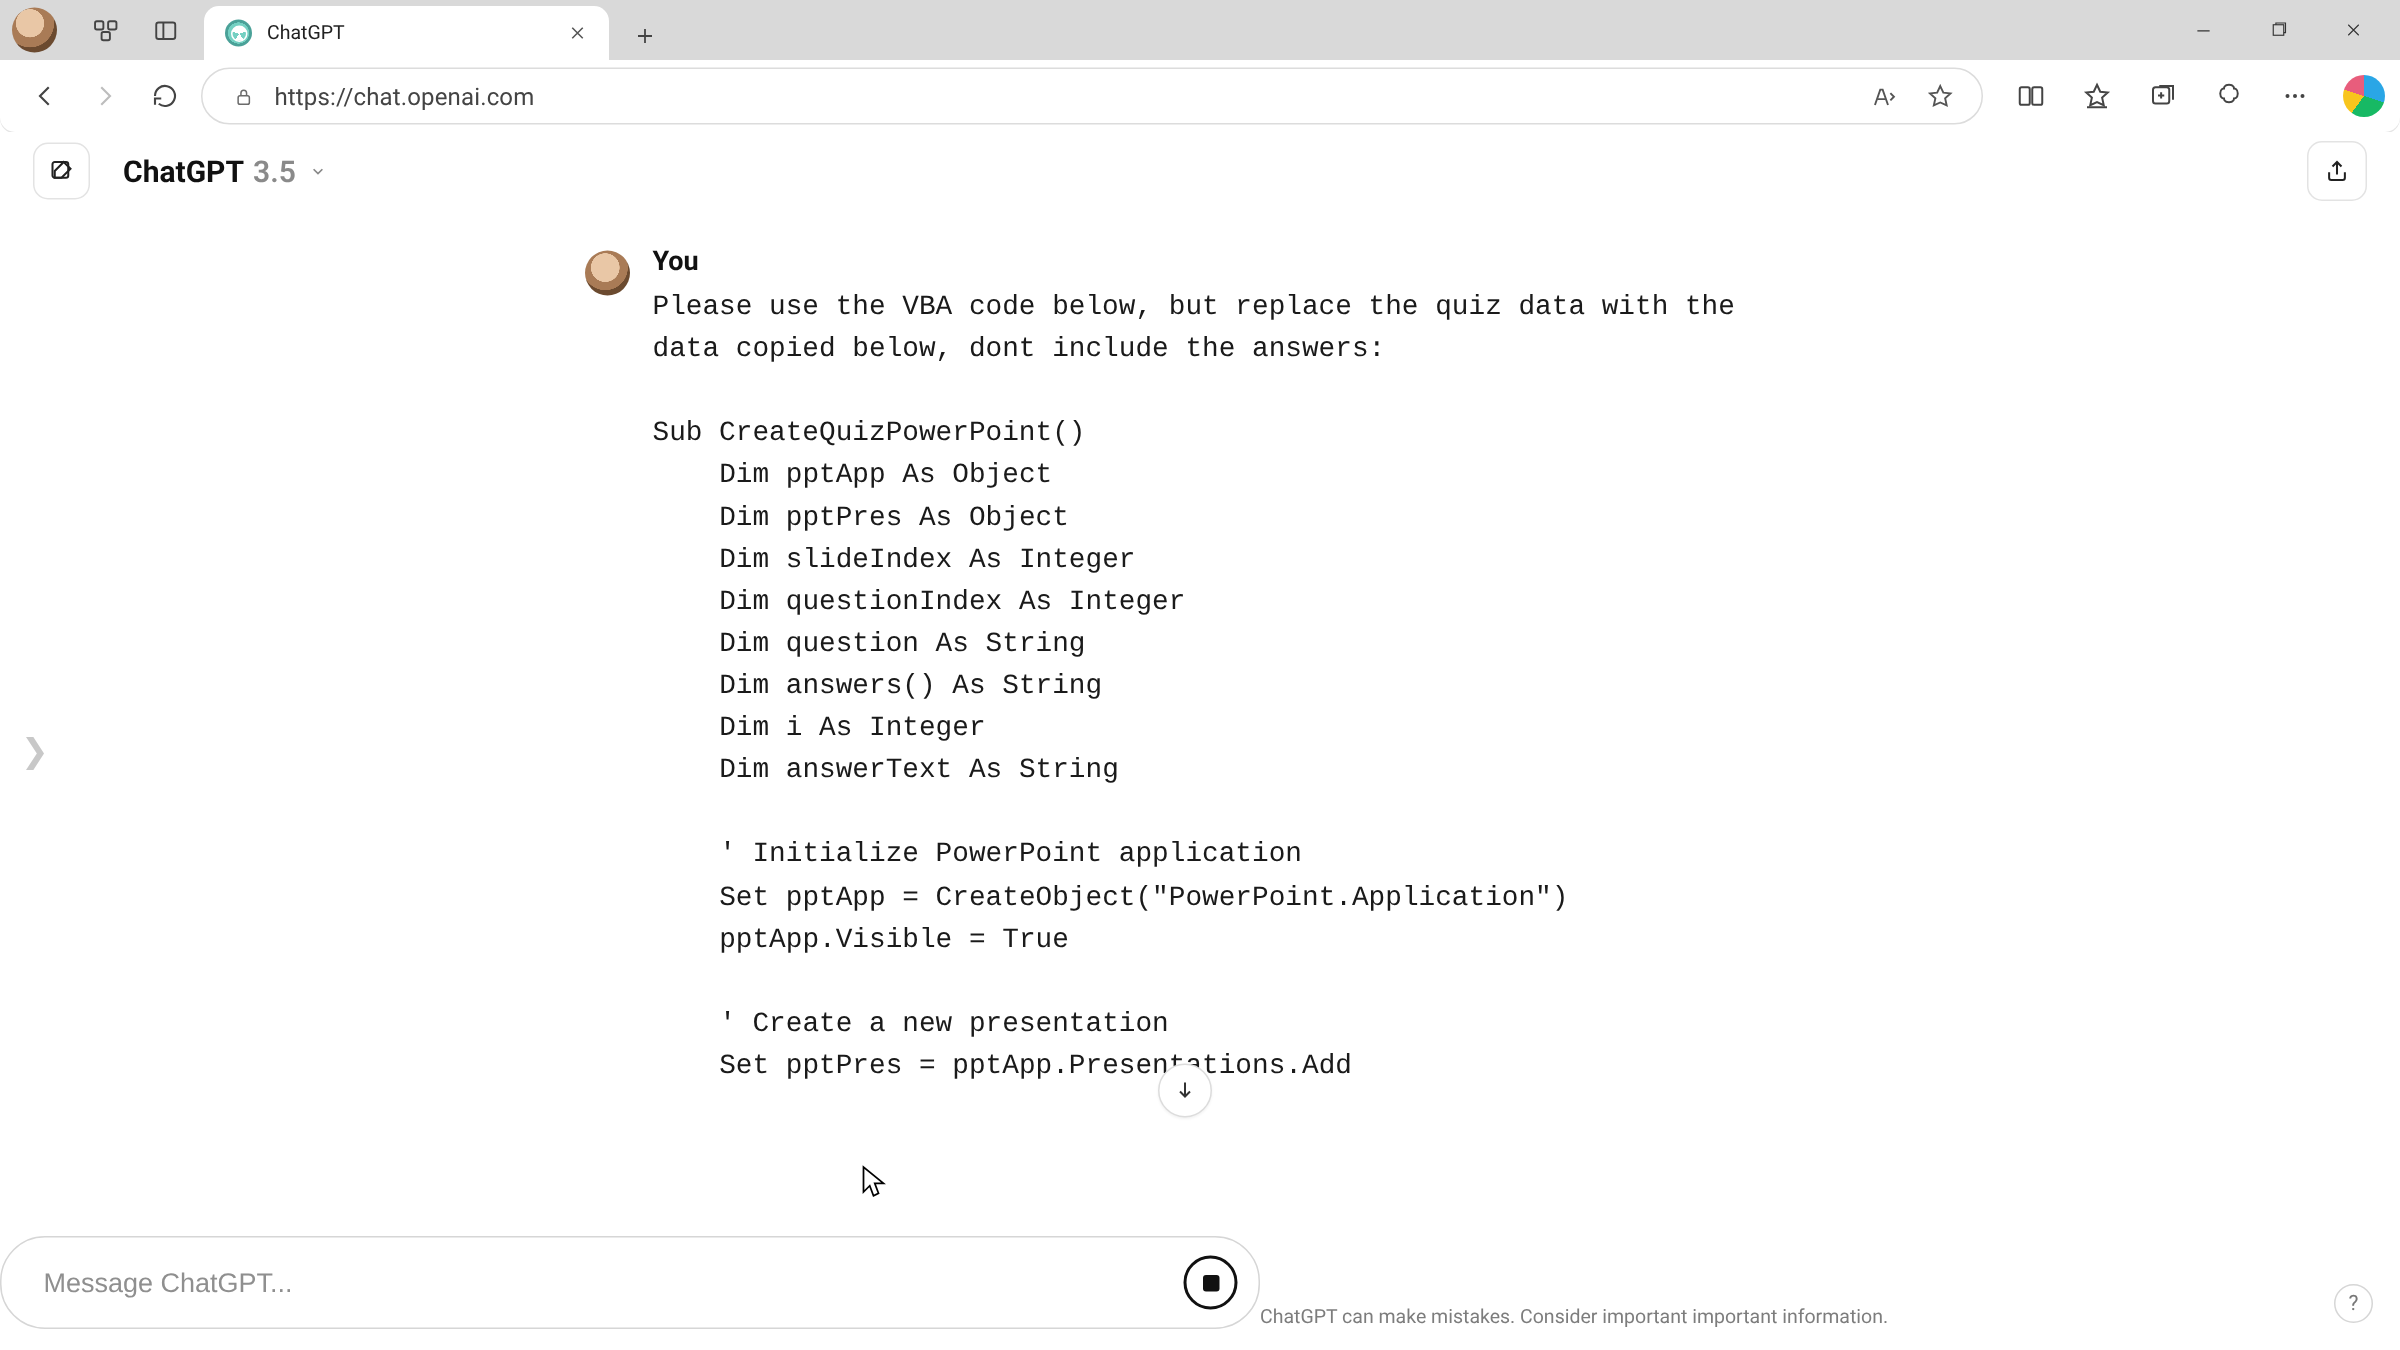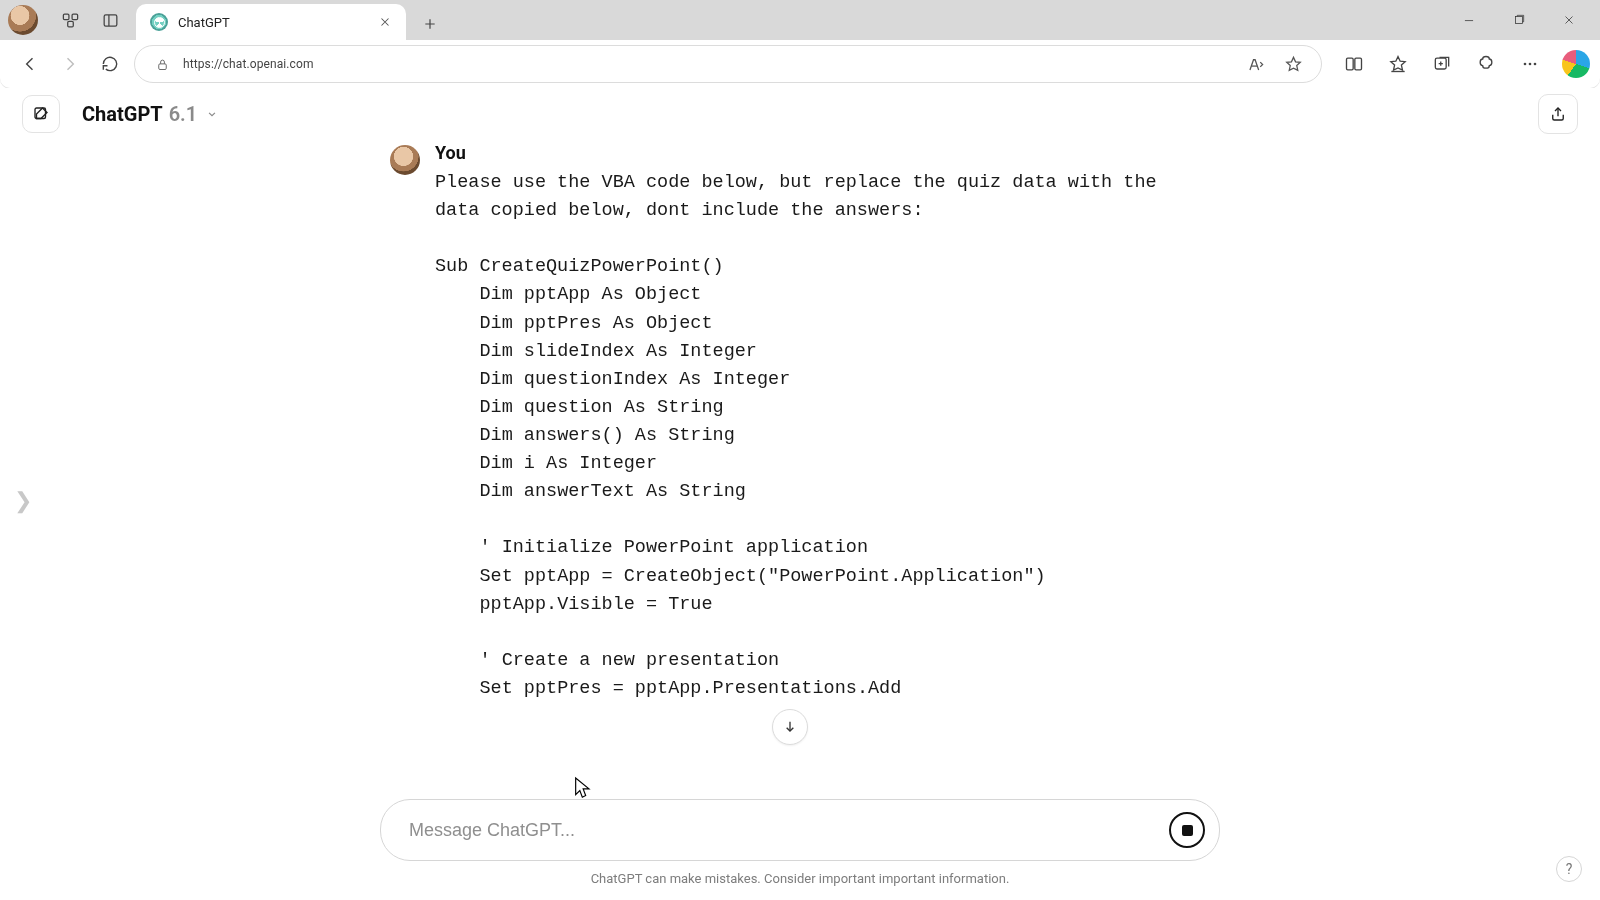--- a/index.html
+++ b/index.html
@@ -107,21 +107,21 @@
     border: 1px solid #dcdcdc;
     border-radius: 20px;
     margin: 0 8px 0 4px;
     display: flex;
     align-items: center;
     padding: 0 10px 0 14px;
     background: #fff;
   }
   .lock-ic { width:26px;height:26px;display:flex;align-items:center;justify-content:center;color:#6b6b6b; }
   .lock-ic svg{width:15px;height:15px;stroke:currentColor;fill:none;stroke-width:1.6;}
-  .url-text { font-size:12px;color:#444;margin-left:8px;letter-spacing:0.1px;}
+  .url-text { font-size:16px;color:#444;margin-left:8px;letter-spacing:0.1px;}
   .url-right-icons{margin-left:auto;display:flex;align-items:center;gap:2px;}
   .url-right-icons .ic{width:36px;height:36px;display:flex;align-items:center;justify-content:center;color:#555;border-radius:6px;}
   .url-right-icons .ic svg{width:19px;height:19px;stroke:currentColor;fill:none;stroke-width:1.6;}
   .right-chrome-icons{display:flex;align-items:center;gap:4px;margin-left:4px;}
   .right-chrome-icons .ic{width:40px;height:40px;display:flex;align-items:center;justify-content:center;color:#444;border-radius:6px;}
   .right-chrome-icons .ic svg{width:20px;height:20px;stroke:currentColor;fill:none;stroke-width:1.6;}
   .copilot-badge {
     width:28px;height:28px;border-radius:50%;
     background: conic-gradient(#2aa6e6 0 30%, #17b964 30% 60%, #f8c51d 60% 80%, #e85d7c 80% 100%);
     margin-left:8px;
@@ -152,21 +152,21 @@
     width:40px;height:40px;border:1px solid #e3e3e3;border-radius:10px;display:flex;align-items:center;justify-content:center;color:#222;
   }
   .share-btn svg{width:18px;height:18px;stroke:currentColor;fill:none;stroke-width:1.8;}
 
   .sidebar-hint{
     position:absolute;left:14px;top:400px;color:#c8c8c8;font-size:22px;user-select:none;
   }
 
   .conversation{
     max-width: 820px;
-    margin: 2px auto 0;
+    margin: 24px auto 0;
     padding: 0 10px 0 0;
   }
   .msg{
     display:flex;gap:15px;
   }
   .msg-avatar{
     width:30px;height:30px;border-radius:50%;
     background: radial-gradient(circle at 45% 38%, #e9c7a6 0 38%, #a97b56 39% 60%, #6b4a2f 61% 100%);
     flex:0 0 auto;margin-top:3px;
   }
@@ -181,21 +181,21 @@
   .scroll-down-btn{
     position:absolute;left:772px;bottom:155px;
     width:36px;height:36px;border-radius:50%;border:1px solid #dcdcdc;background:#fff;
     display:flex;align-items:center;justify-content:center;color:#333;
     box-shadow:0 1px 2px rgba(0,0,0,0.06);
   }
   .scroll-down-btn svg{width:16px;height:16px;stroke:currentColor;fill:none;stroke-width:2;}
 
   
   .composer-wrap{
-    position:absolute;left:0;right:0;bottom:14px;display:flex;flex-direction:column;align-items:center;
+    position:absolute;left:0;right:0;bottom:14px;display:flex;align-items:flex-end;
   }
   .composer{
     width:840px;height:62px;border:1px solid #d6d6d6;border-radius:30px;background:#fff;
     display:flex;align-items:center;padding:0 14px 0 28px;
     box-shadow:0 0 0 1px rgba(0,0,0,0.00);
   }
   .composer-input{
     flex:1;border:none;outline:none;font-size:18px;color:#222;background:transparent;
   }
   .composer-input::placeholder{color:#8f8f8f;}
@@ -358,21 +358,21 @@
 
   <div class="page-header">
     <div class="compose-btn">
       <svg viewBox="0 0 24 24">
           <rect x="4" y="4" width="14" height="14" rx="2"></rect>
           <path d="M14 4l6 6-8 8H6v-6z"></path>
         </svg>
     </div>
     <div class="model-switch">
       <span>ChatGPT</span>
-      <span class="ver">6.1</span>
+      <span class="ver">3.5</span>
       <span class="caret">
         <svg viewBox="0 0 24 24" width="14" height="14" stroke="currentColor" fill="none" stroke-width="2">
             <path d="M7 10l5 5 5-5"></path>
           </svg>
       </span>
     </div>
     <div class="page-header-right">
       <div class="share-btn">
         <svg viewBox="0 0 24 24">
             <path d="M12 15V4"></path>

